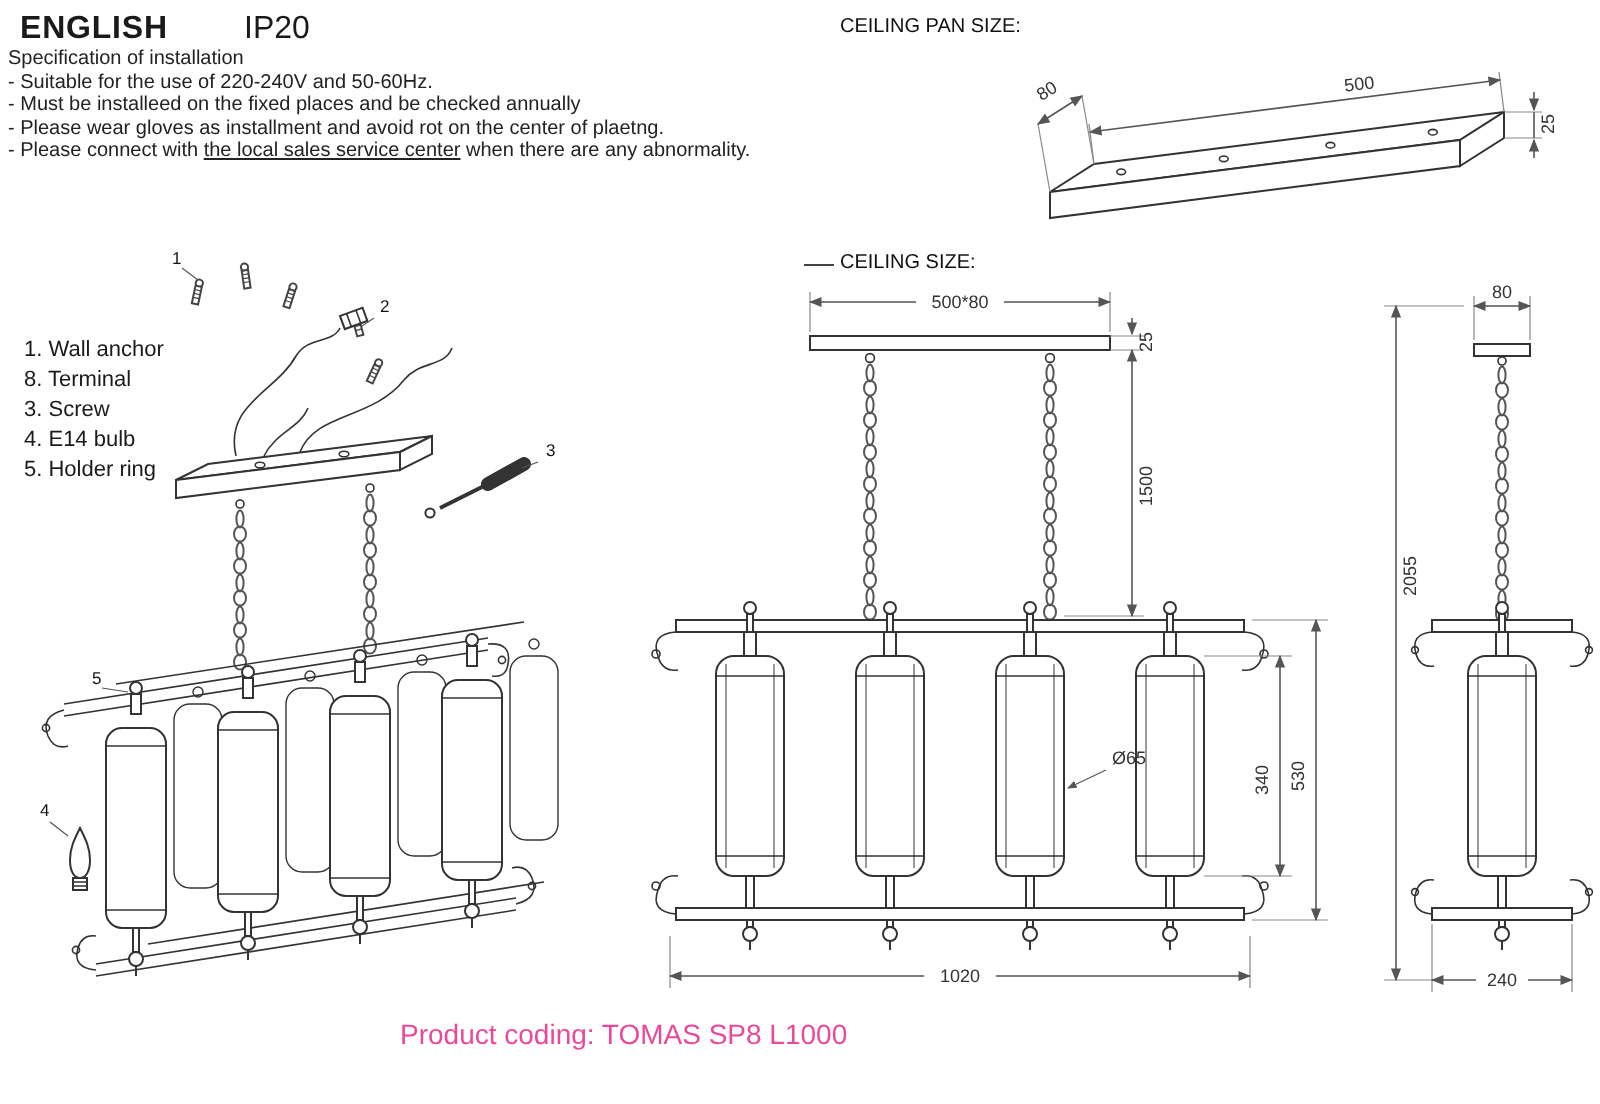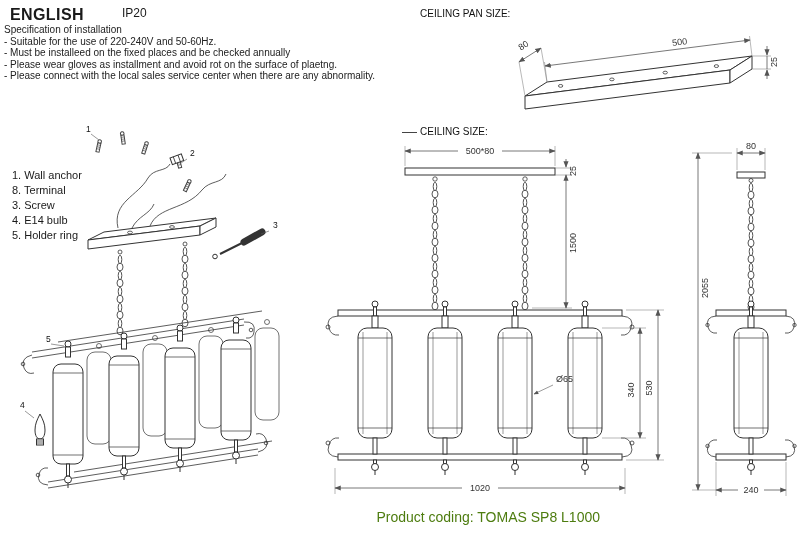--- a/index.html
+++ b/index.html
@@ -1,29 +1,29 @@
 <!DOCTYPE html>
 <html><head>
 <meta charset="utf-8">
 <style>
   *{margin:0;padding:0;box-sizing:border-box}
   html,body{background:#fff}
   .page{position:relative;width:800px;height:552px;background:#fff;overflow:hidden;
         font-family:"Liberation Sans","DejaVu Sans",sans-serif;color:#1a1a1a}
   .abs{position:absolute}
   .hdr-lang{left:10px;top:6px;font-size:16px;font-weight:bold;letter-spacing:.4px}
-  .hdr-ip{left:122px;top:6px;font-size:12px}
+  .hdr-ip{left:122px;top:6px;font-size:16px}
   .spec{left:4px;top:24px;font-size:10px;line-height:11.5px;color:#222;z-index:3}
-  .u{}
+  .u{text-decoration:underline}
   .parts{left:12px;top:168px;font-size:11px;line-height:15px;z-index:3}
   .sec-title{font-size:10px;color:#111}
   .ceil-title{left:420px;top:8px}
   .fix-title{left:420px;top:126px}
   .fix-tick{left:402px;top:132px;width:15px;border-top:1px solid #444;height:0}
-  .coding{left:200px;top:509px;width:400px;text-align:right;font-size:14px;color:#4d7c0f}
+  .coding{left:200px;top:509px;width:400px;text-align:left;font-size:14px;color:#ec4899}
   svg.abs{overflow:visible}
   svg text{font-family:"Liberation Sans","DejaVu Sans",sans-serif;font-size:9px;fill:#333}
   .dim{stroke:#555;stroke-width:.8;fill:none}
   .ext{stroke:#888;stroke-width:.6;fill:none}
   .dwg{stroke:#333;stroke-width:1;fill:#fff}
   .dwg2{stroke:#333;stroke-width:.8;fill:none}
   .thin{stroke:#555;stroke-width:.6;fill:none}
   .callout{font-size:8.5px;fill:#111}
 </style>
 </head>
@@ -78,21 +78,21 @@
     </defs>
   </svg>
 
   <div class="abs hdr-lang">ENGLISH</div>
   <div class="abs hdr-ip">IP20</div>
 
   <div class="abs spec">
     <div>Specification of installation</div>
     <div>- Suitable for the use of 220-240V and 50-60Hz.</div>
     <div>- Must be installeed on the fixed places and be checked annually</div>
-    <div>- Please wear gloves as installment and avoid rot on the surface of plaetng.</div>
+    <div>- Please wear gloves as installment and avoid rot on the center of plaetng.</div>
     <div><span>- Please connect with </span><span class="u">the local sales service center</span><span> when there are any abnormality.</span></div>
   </div>
 
   <div class="abs sec-title ceil-title">CEILING PAN  SIZE:</div>
 
   <svg class="abs" style="left:505px;top:18px" width="295" height="112" viewBox="0 0 295 112">
     <g>
       <polygon class="dwg" points="20,78 225,52 247,38 42,64"></polygon>
       <polygon class="dwg" points="20,78 225,52 225,65 20,91"></polygon>
       <polygon class="dwg" points="225,52 247,38 247,51 225,65"></polygon>

